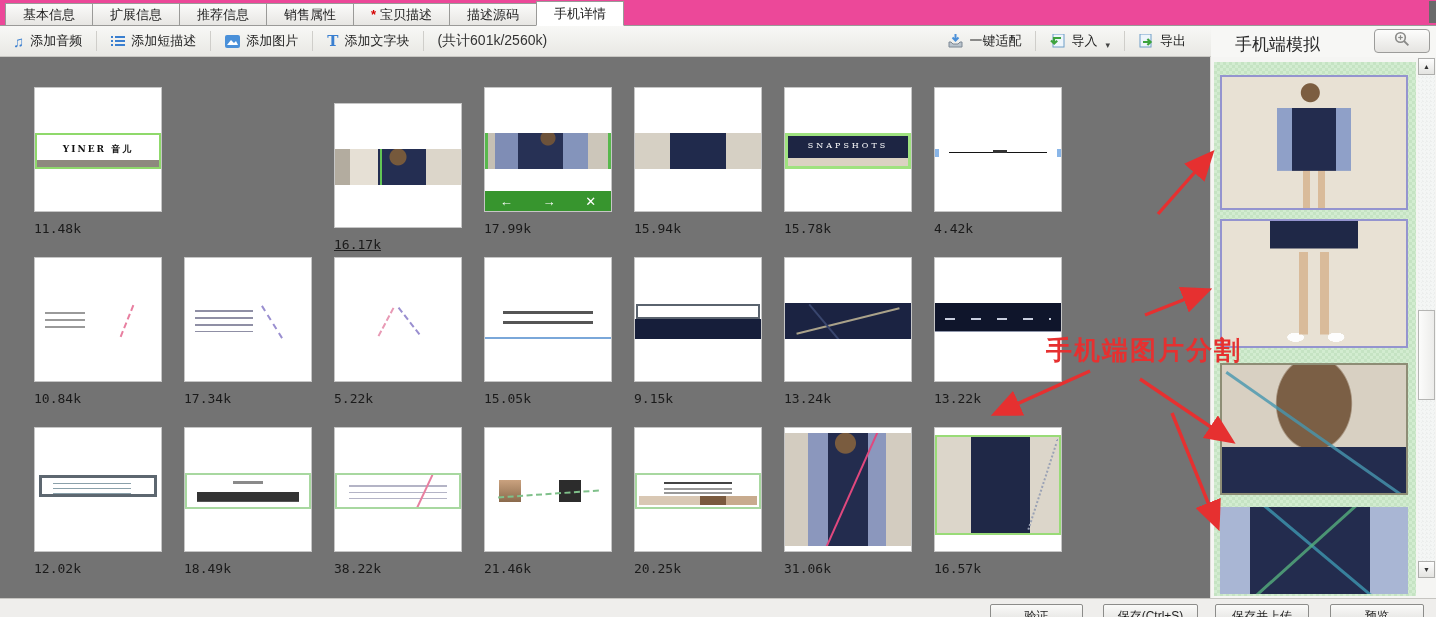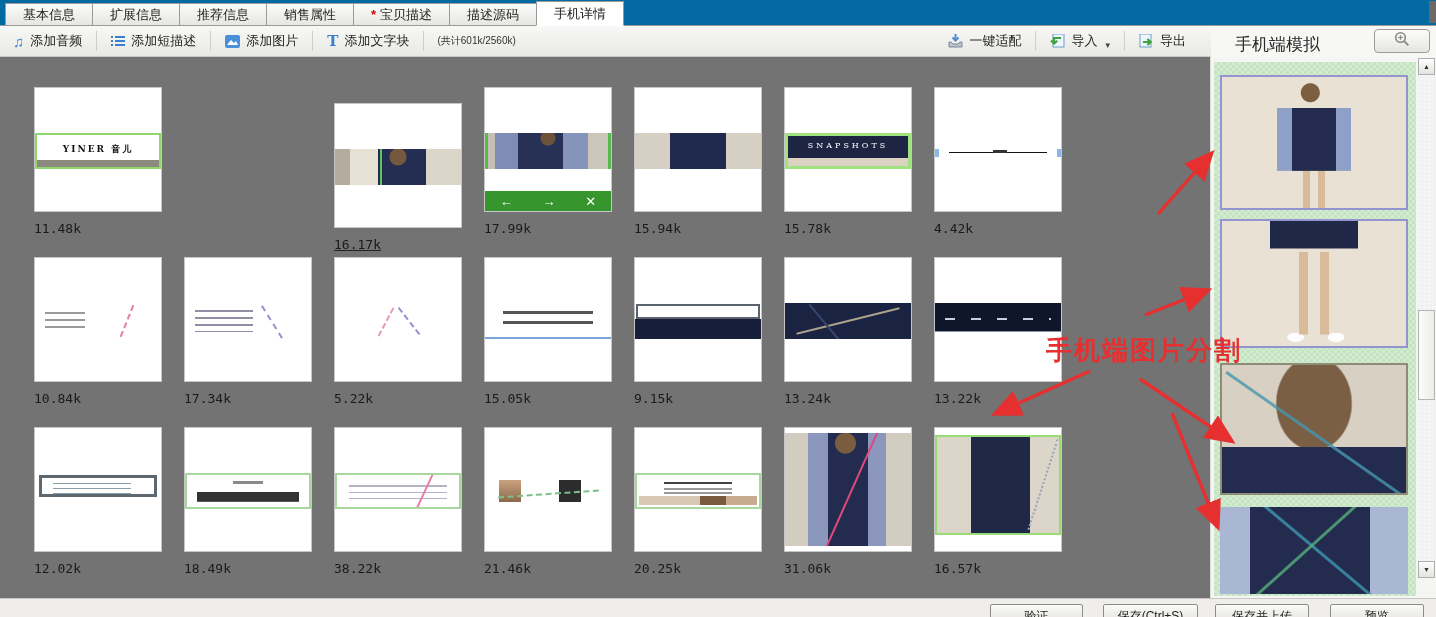--- a/index.html
+++ b/index.html
@@ -1,35 +1,35 @@
 <!DOCTYPE html>
 <html><head>
 <meta charset="utf-8">
 <style>
   html,body{margin:0;padding:0;}
   body{width:1436px;height:617px;overflow:hidden;position:relative;background:#f0efed;
        font-family:"Liberation Sans","DejaVu Sans",sans-serif;color:#222;}
   
-  .tabbar{position:absolute;left:0;top:0;width:1436px;height:25px;background:#0369a1;
+  .tabbar{position:absolute;left:0;top:0;width:1436px;height:25px;background:#ec4899;
           border-bottom:1px solid #9a9a98;display:flex;align-items:flex-end;}
   .tab{height:21px;display:flex;align-items:center;padding:0 17px;margin-left:-1px;
        border:1px solid #9a9a98;border-bottom:none;font-size:13px;cursor:default;
        background:linear-gradient(#fbfbfa,#e7e6e3);position:relative;}
   .tab:first-child{margin-left:5px;}
   .tab.active{background:#fff;height:23px;margin-bottom:-1px;border-bottom:1px solid #fff;z-index:2;}
   .tab .star{color:#d40000;margin-right:4px;font-weight:bold;}
   .winedge{position:absolute;right:0;top:1px;width:7px;height:22px;background:#6a6a6a;}
   
   .toolbar{position:absolute;left:0;top:26px;width:1211px;height:31px;
            background:linear-gradient(#f8f8f6,#e9e8e4);border-bottom:1px solid #c9c8c4;
            display:flex;align-items:stretch;box-sizing:border-box;}
   .tbtn{display:flex;align-items:center;gap:6px;padding:0 13px;font-size:13px;color:#1f1f1f;cursor:default;}
   .tbtn svg{display:block;}
   .vsep{width:1px;background:#cfceca;margin:5px 1px;}
-  .tb-count{display:flex;align-items:center;padding:0 12px;font-size:10px;color:#333;}
+  .tb-count{display:flex;align-items:center;padding:0 12px;font-size:14px;color:#333;}
   .tb-spring{flex:1;}
   .caret{font-size:9px;color:#444;margin-left:2px;align-self:flex-end;padding-bottom:6px;}
   
   .phead{position:absolute;left:1211px;top:26px;width:225px;height:31px;background:#f7f7f5;}
   .phead .ptitle{position:absolute;left:24px;top:7px;font-size:17px;color:#2b2b2b;}
   .magbtn{position:absolute;right:6px;top:3px;width:54px;height:22px;border:1px solid #9c9c9a;
           border-radius:4px;background:linear-gradient(#fdfdfc,#e5e4e1);display:flex;
           align-items:center;justify-content:center;cursor:default;}
   
   .main{position:absolute;left:0;top:57px;width:1211px;height:541px;background:#737373;

